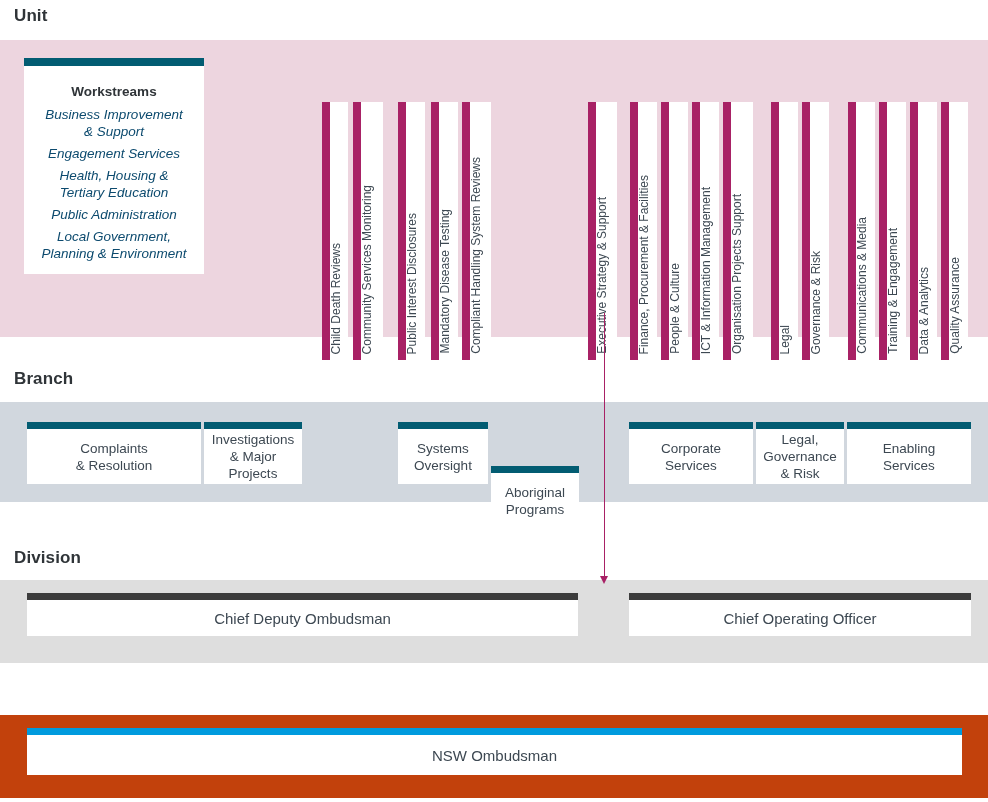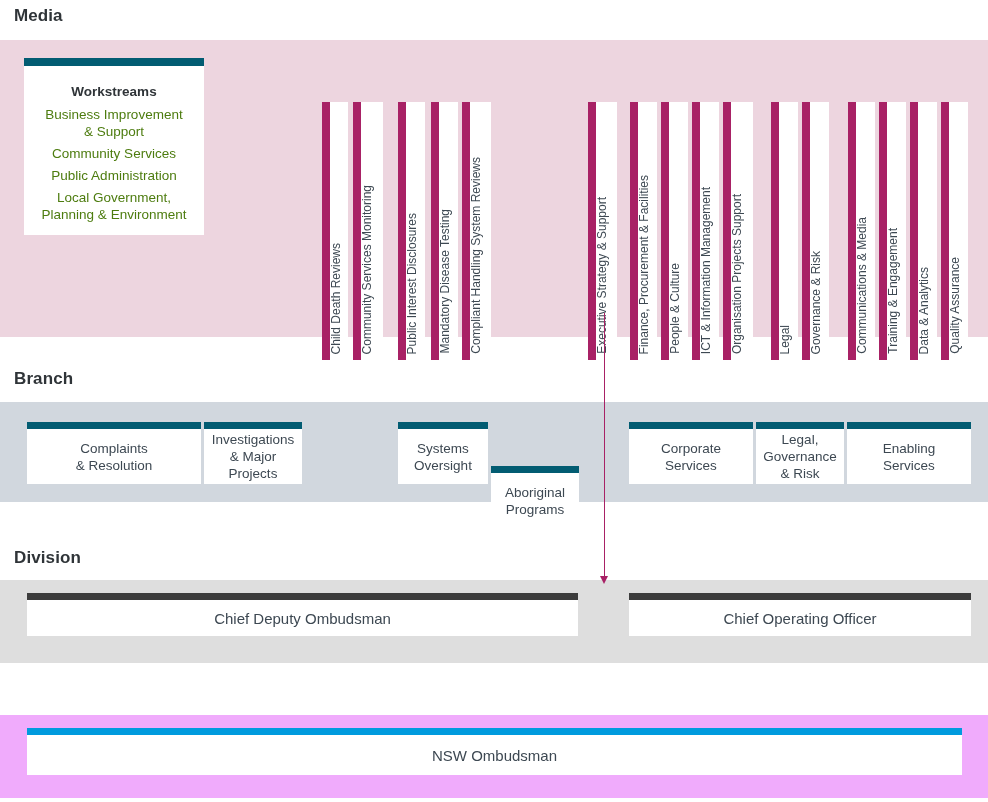--- a/index.html
+++ b/index.html
@@ -47,22 +47,23 @@
   }
   #workstreams-card .ws-heading {
     font-size: 13.5px;
     font-weight: bold;
     color: #2f3438;
     margin-bottom: 7px;
   }
   #workstreams-card .ws-item {
     font-size: 13.5px;
     line-height: 17px;
-    color: #4d7c0f;
+    color: #0c4a6e;
     margin-bottom: 5px;
+    font-style: italic;
   }
   #workstreams-card .ws-item:last-child { margin-bottom: 0; }
 
   
   .unit-chip {
     position: absolute;
     top: 62px;
     height: 258px;
     background: #ffffff;
     display: flex;
@@ -140,21 +141,21 @@
     color: #3d4852;
   }
 
   
   #org-band {
     position: absolute;
     left: 0;
     top: 715px;
     width: 988px;
     height: 83px;
-    background: #f0abfc;
+    background: #c2410c;
   }
   #org-card {
     position: absolute;
     left: 27px;
     top: 13px;
     width: 935px;
     height: 47px;
     background: #ffffff;
     border-top: 7px solid #009BDE;
     box-sizing: border-box;
@@ -182,29 +183,30 @@
     width: 0;
     height: 0;
     border-left: 4.5px solid transparent;
     border-right: 4.5px solid transparent;
     border-top: 8px solid #A82165;
   }
 </style>
 </head>
 <body>
 
-<div class="section-title" style="left:14px; top:6px;">Media</div>
+<div class="section-title" style="left:14px; top:6px;">Unit</div>
 
 <div id="unit-band">
 
   <div id="workstreams-card">
     <div class="ws-heading">Workstreams</div>
     <div class="ws-list">
         <div class="ws-item">Business Improvement<br>&amp; Support</div>
-        <div class="ws-item">Community Services</div>
+        <div class="ws-item">Engagement Services</div>
+        <div class="ws-item">Health, Housing &amp;<br>Tertiary Education</div>
         <div class="ws-item">Public Administration</div>
         <div class="ws-item">Local Government,<br>Planning &amp; Environment</div>
       </div>
   </div>
 
   <div id="unit-chips">
       <div class="unit-chip" style="left: 322px; width: 26px;">
         <div class="chip-bar"></div>
         <div class="chip-label">Child Death Reviews</div>
       </div>

